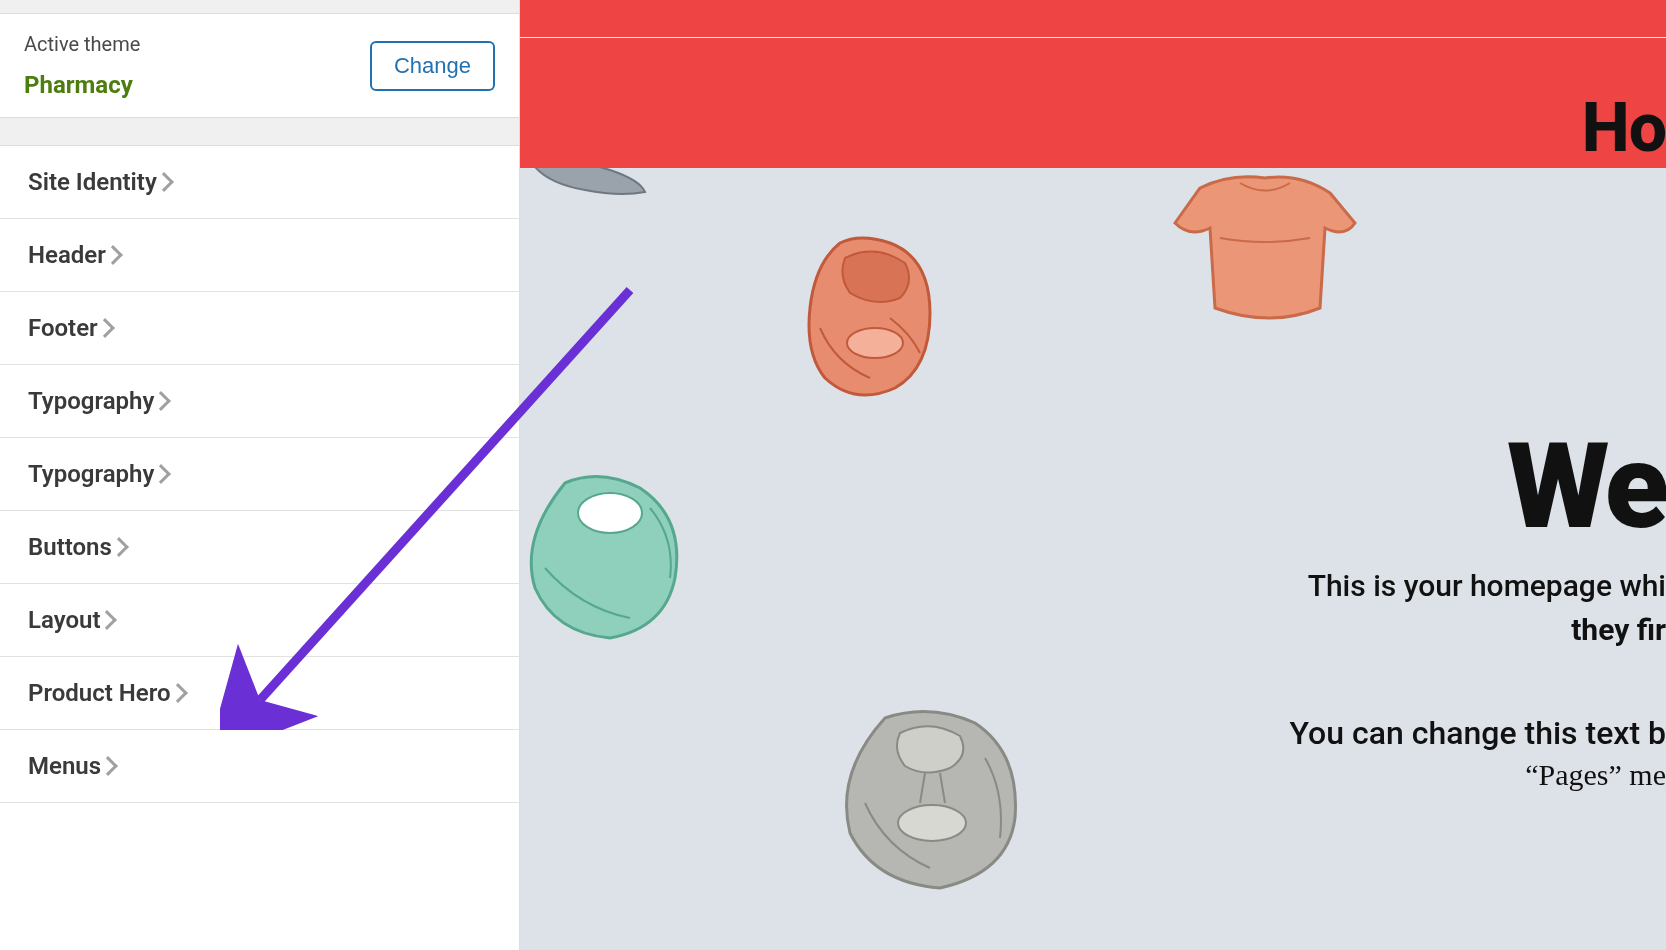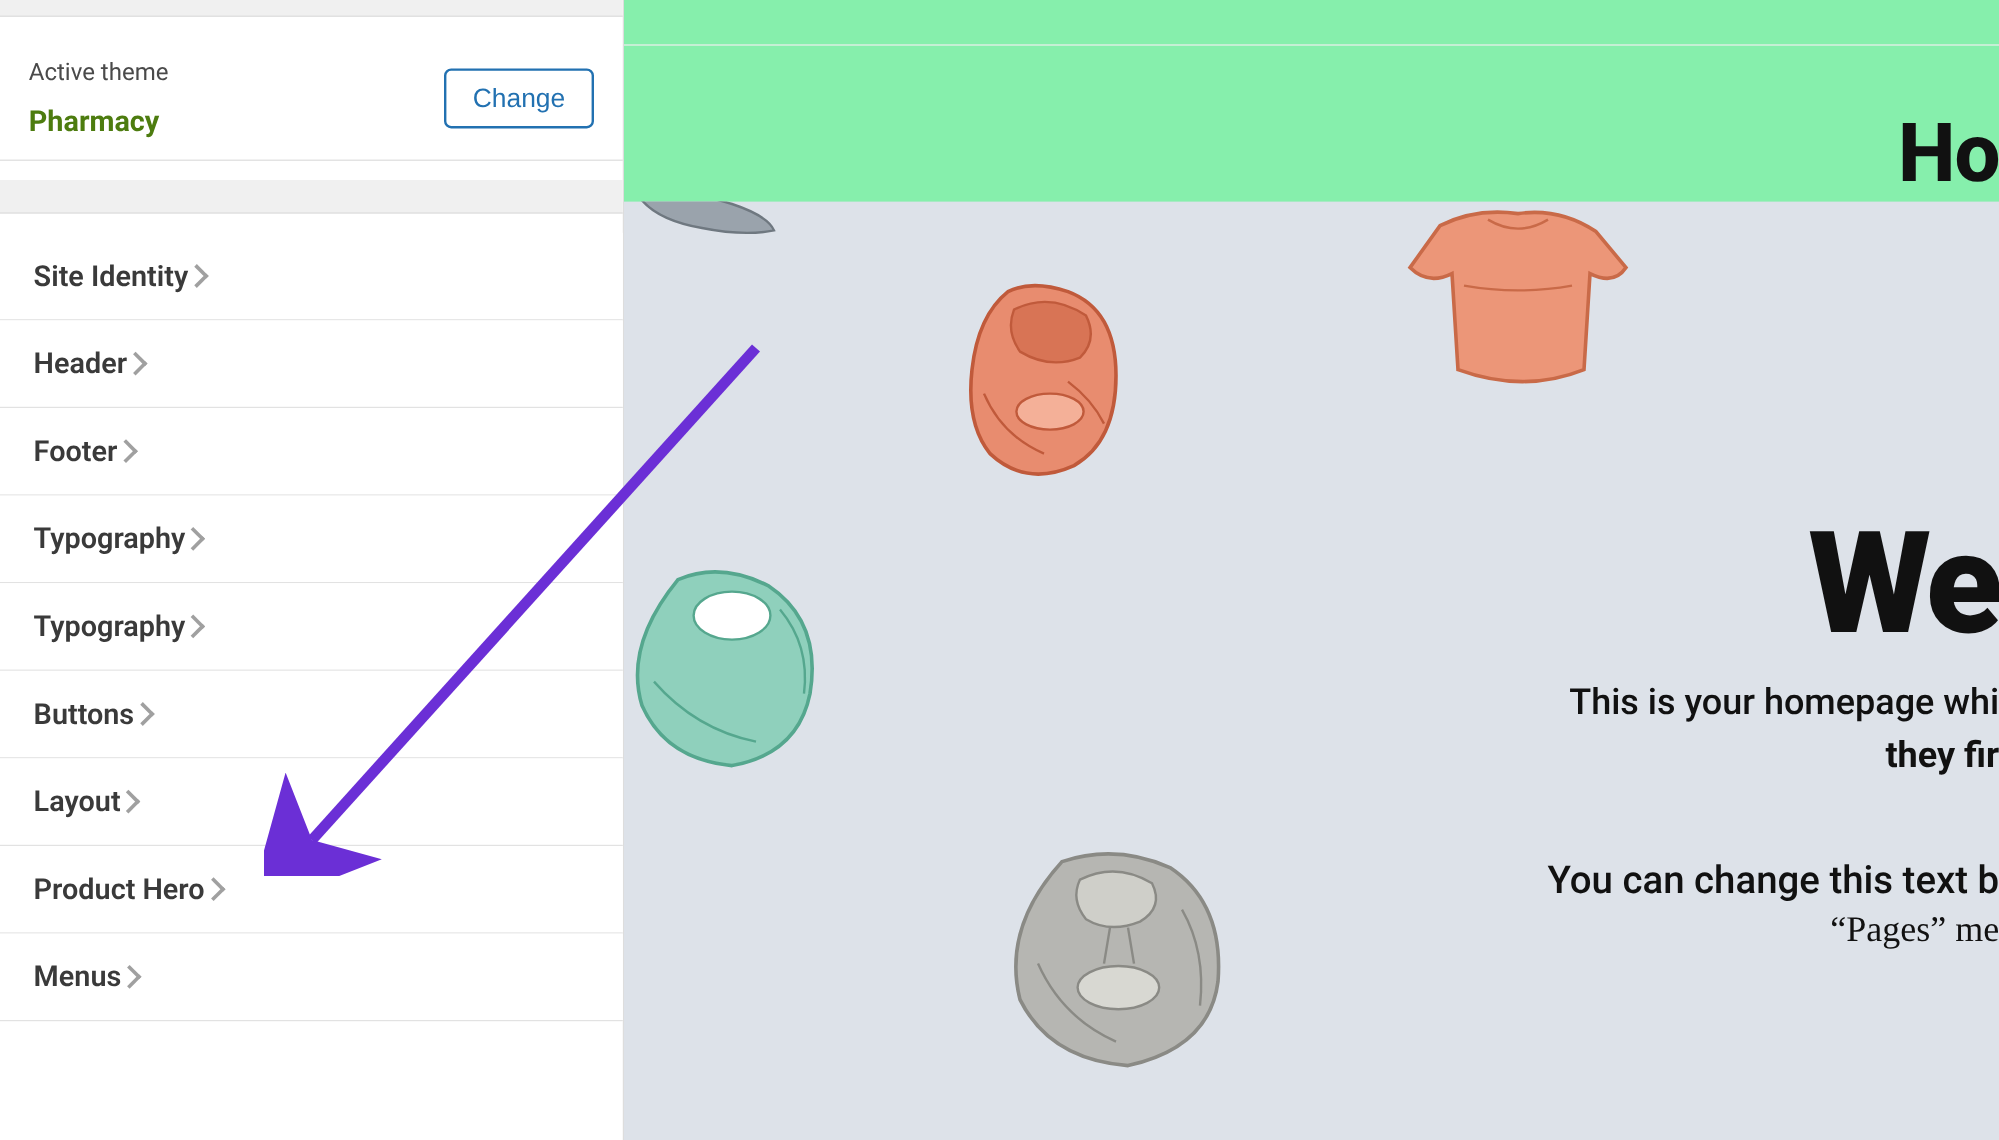--- a/index.html
+++ b/index.html
@@ -11,21 +11,20 @@
       display: flex;
       background: #fff;
     }
     .sidebar {
       width: 520px;
       height: 100%;
       border-right: 1px solid #ddd;
       background: #fff;
       display: flex;
       flex-direction: column;
-      gap: 16px;
     }
     .sidebar-top-strip {
       height: 14px;
       background: #f0f0f0;
       border-bottom: 1px solid #ddd;
     }
     .theme-header {
       display: flex;
       align-items: center;
       justify-content: space-between;
@@ -83,21 +82,21 @@
       width: 14px;
       height: 14px;
       border-right: 3px solid #a0a0a0;
       border-bottom: 3px solid #a0a0a0;
       transform: rotate(-45deg);
       margin-right: 6px;
     }
     .preview {
       flex: 1;
       position: relative;
-      background: #86efac;
+      background: #ef4444;
       overflow: hidden;
     }
     .preview-top {
       height: 38px;
       border-bottom: 1px solid #eee;
     }
     .preview-title {
       position: absolute;
       top: 88px;
       right: 0;

